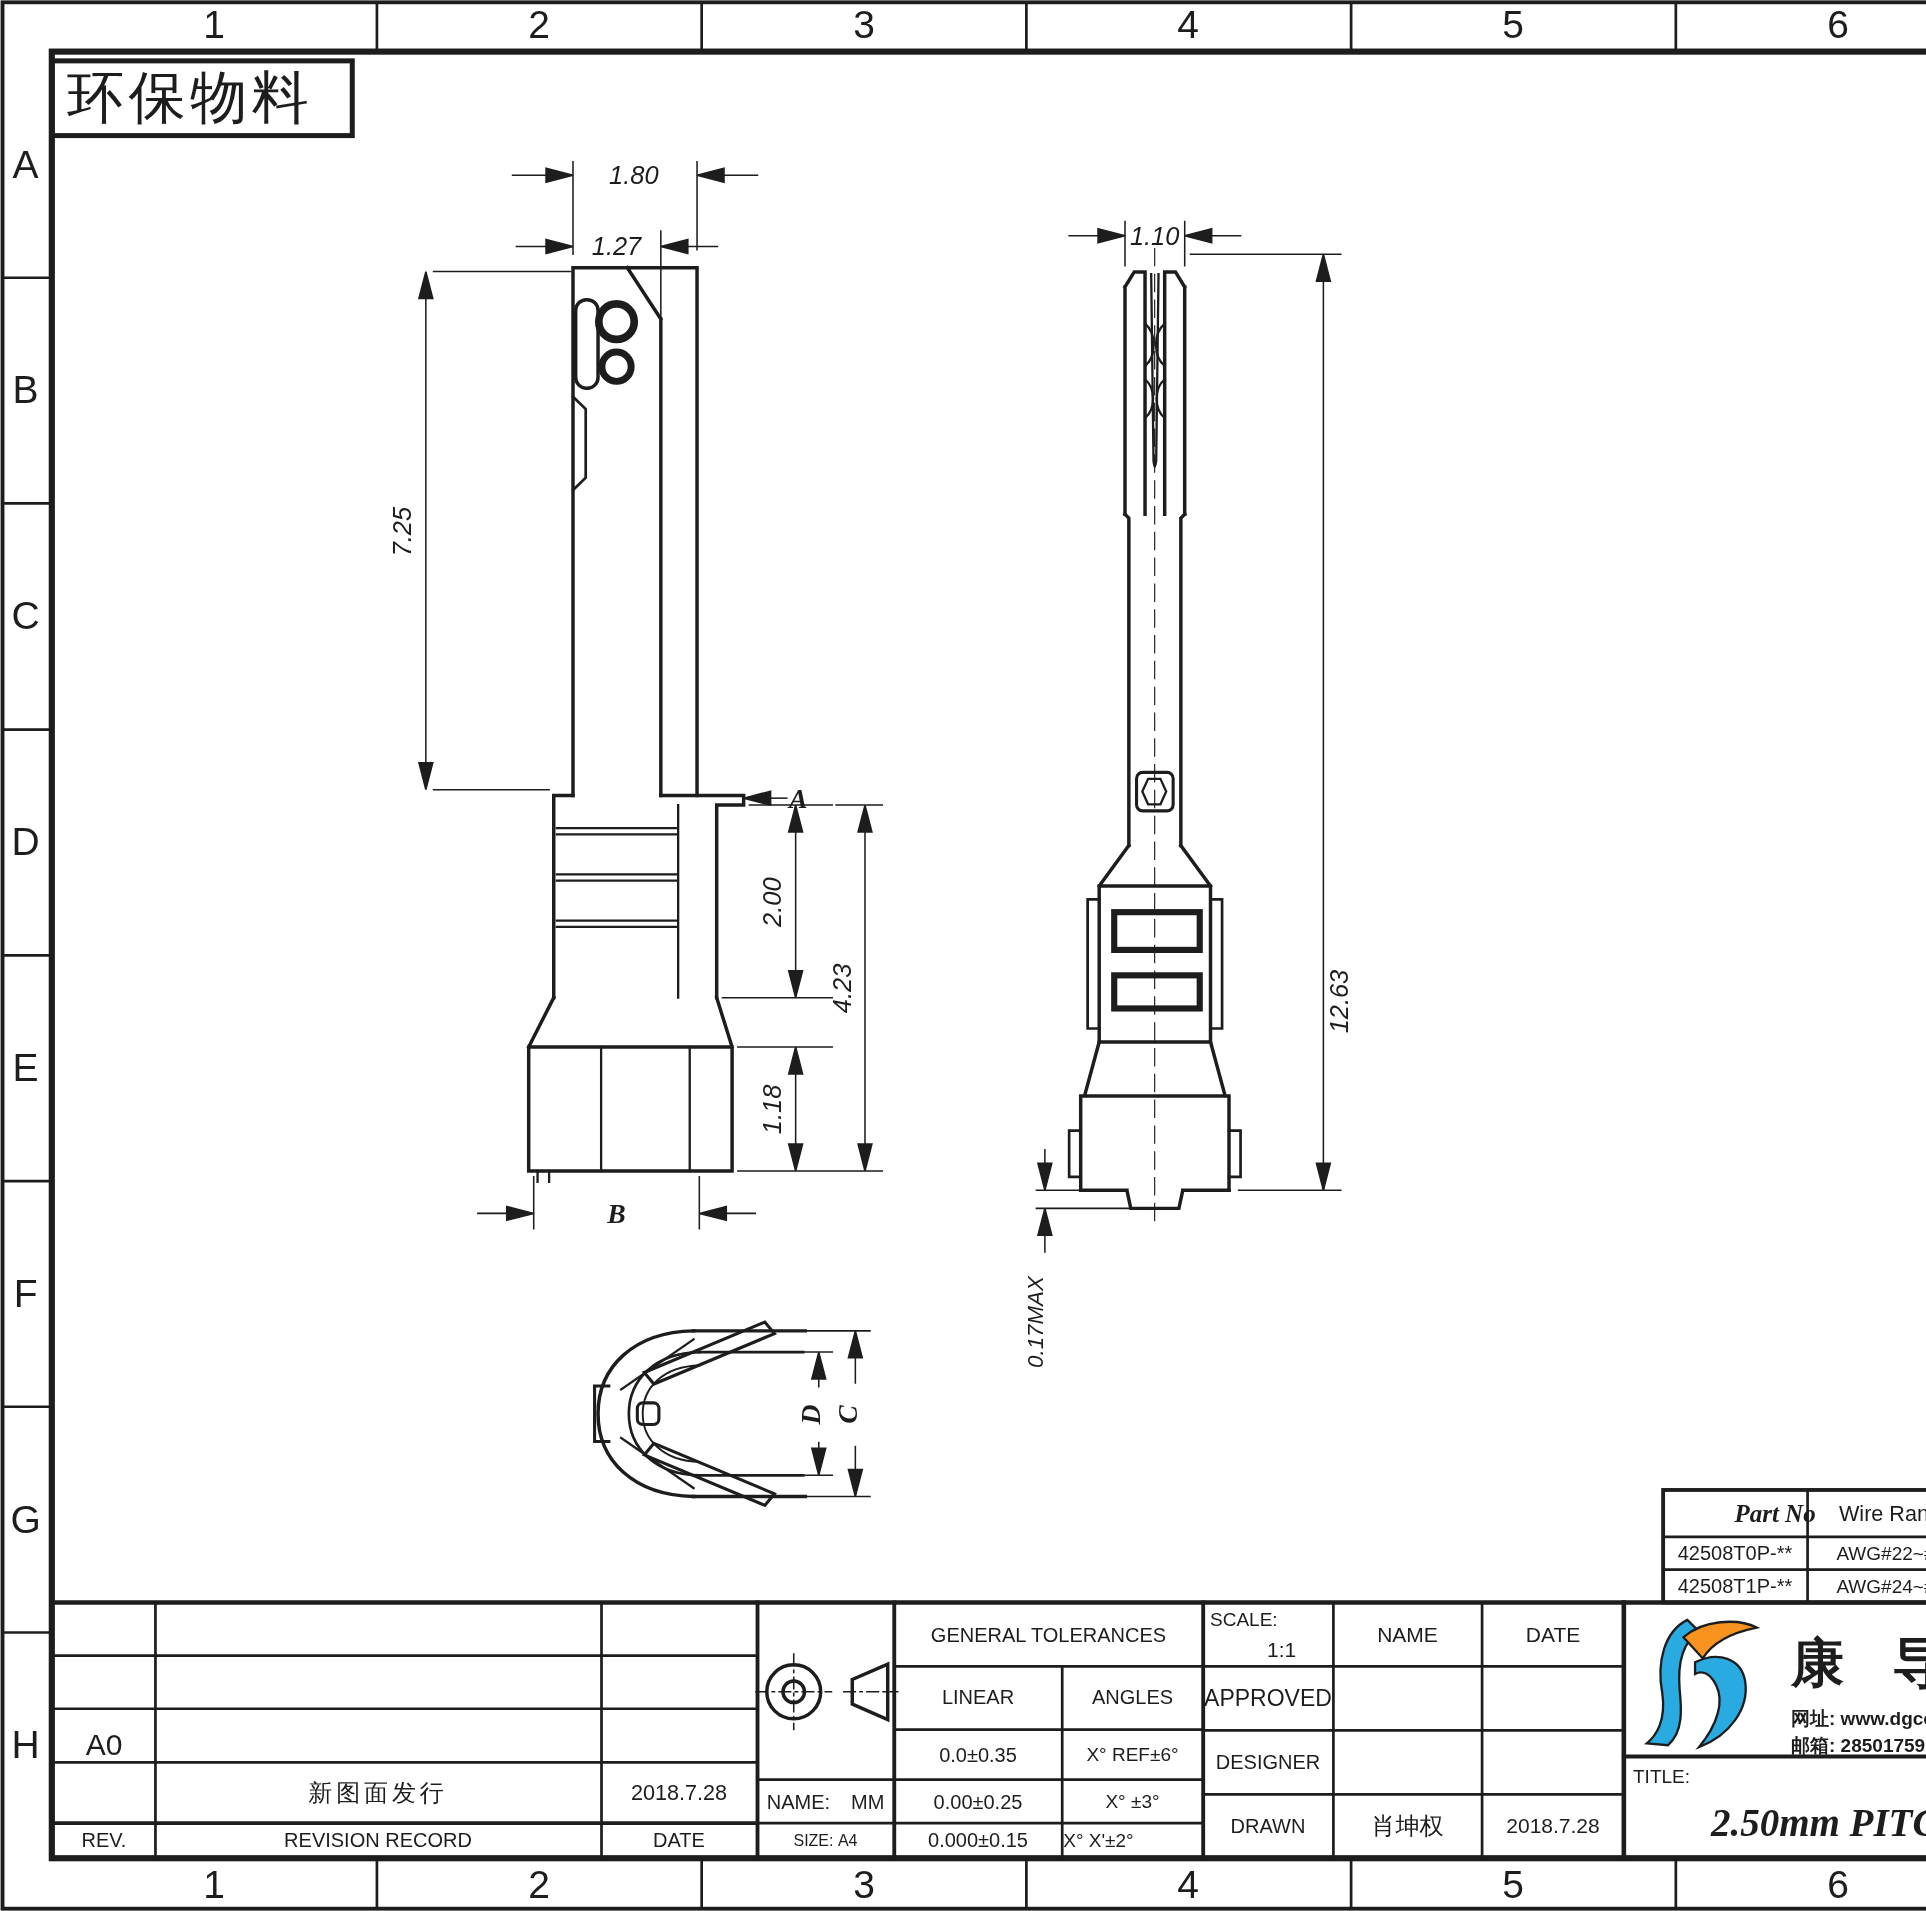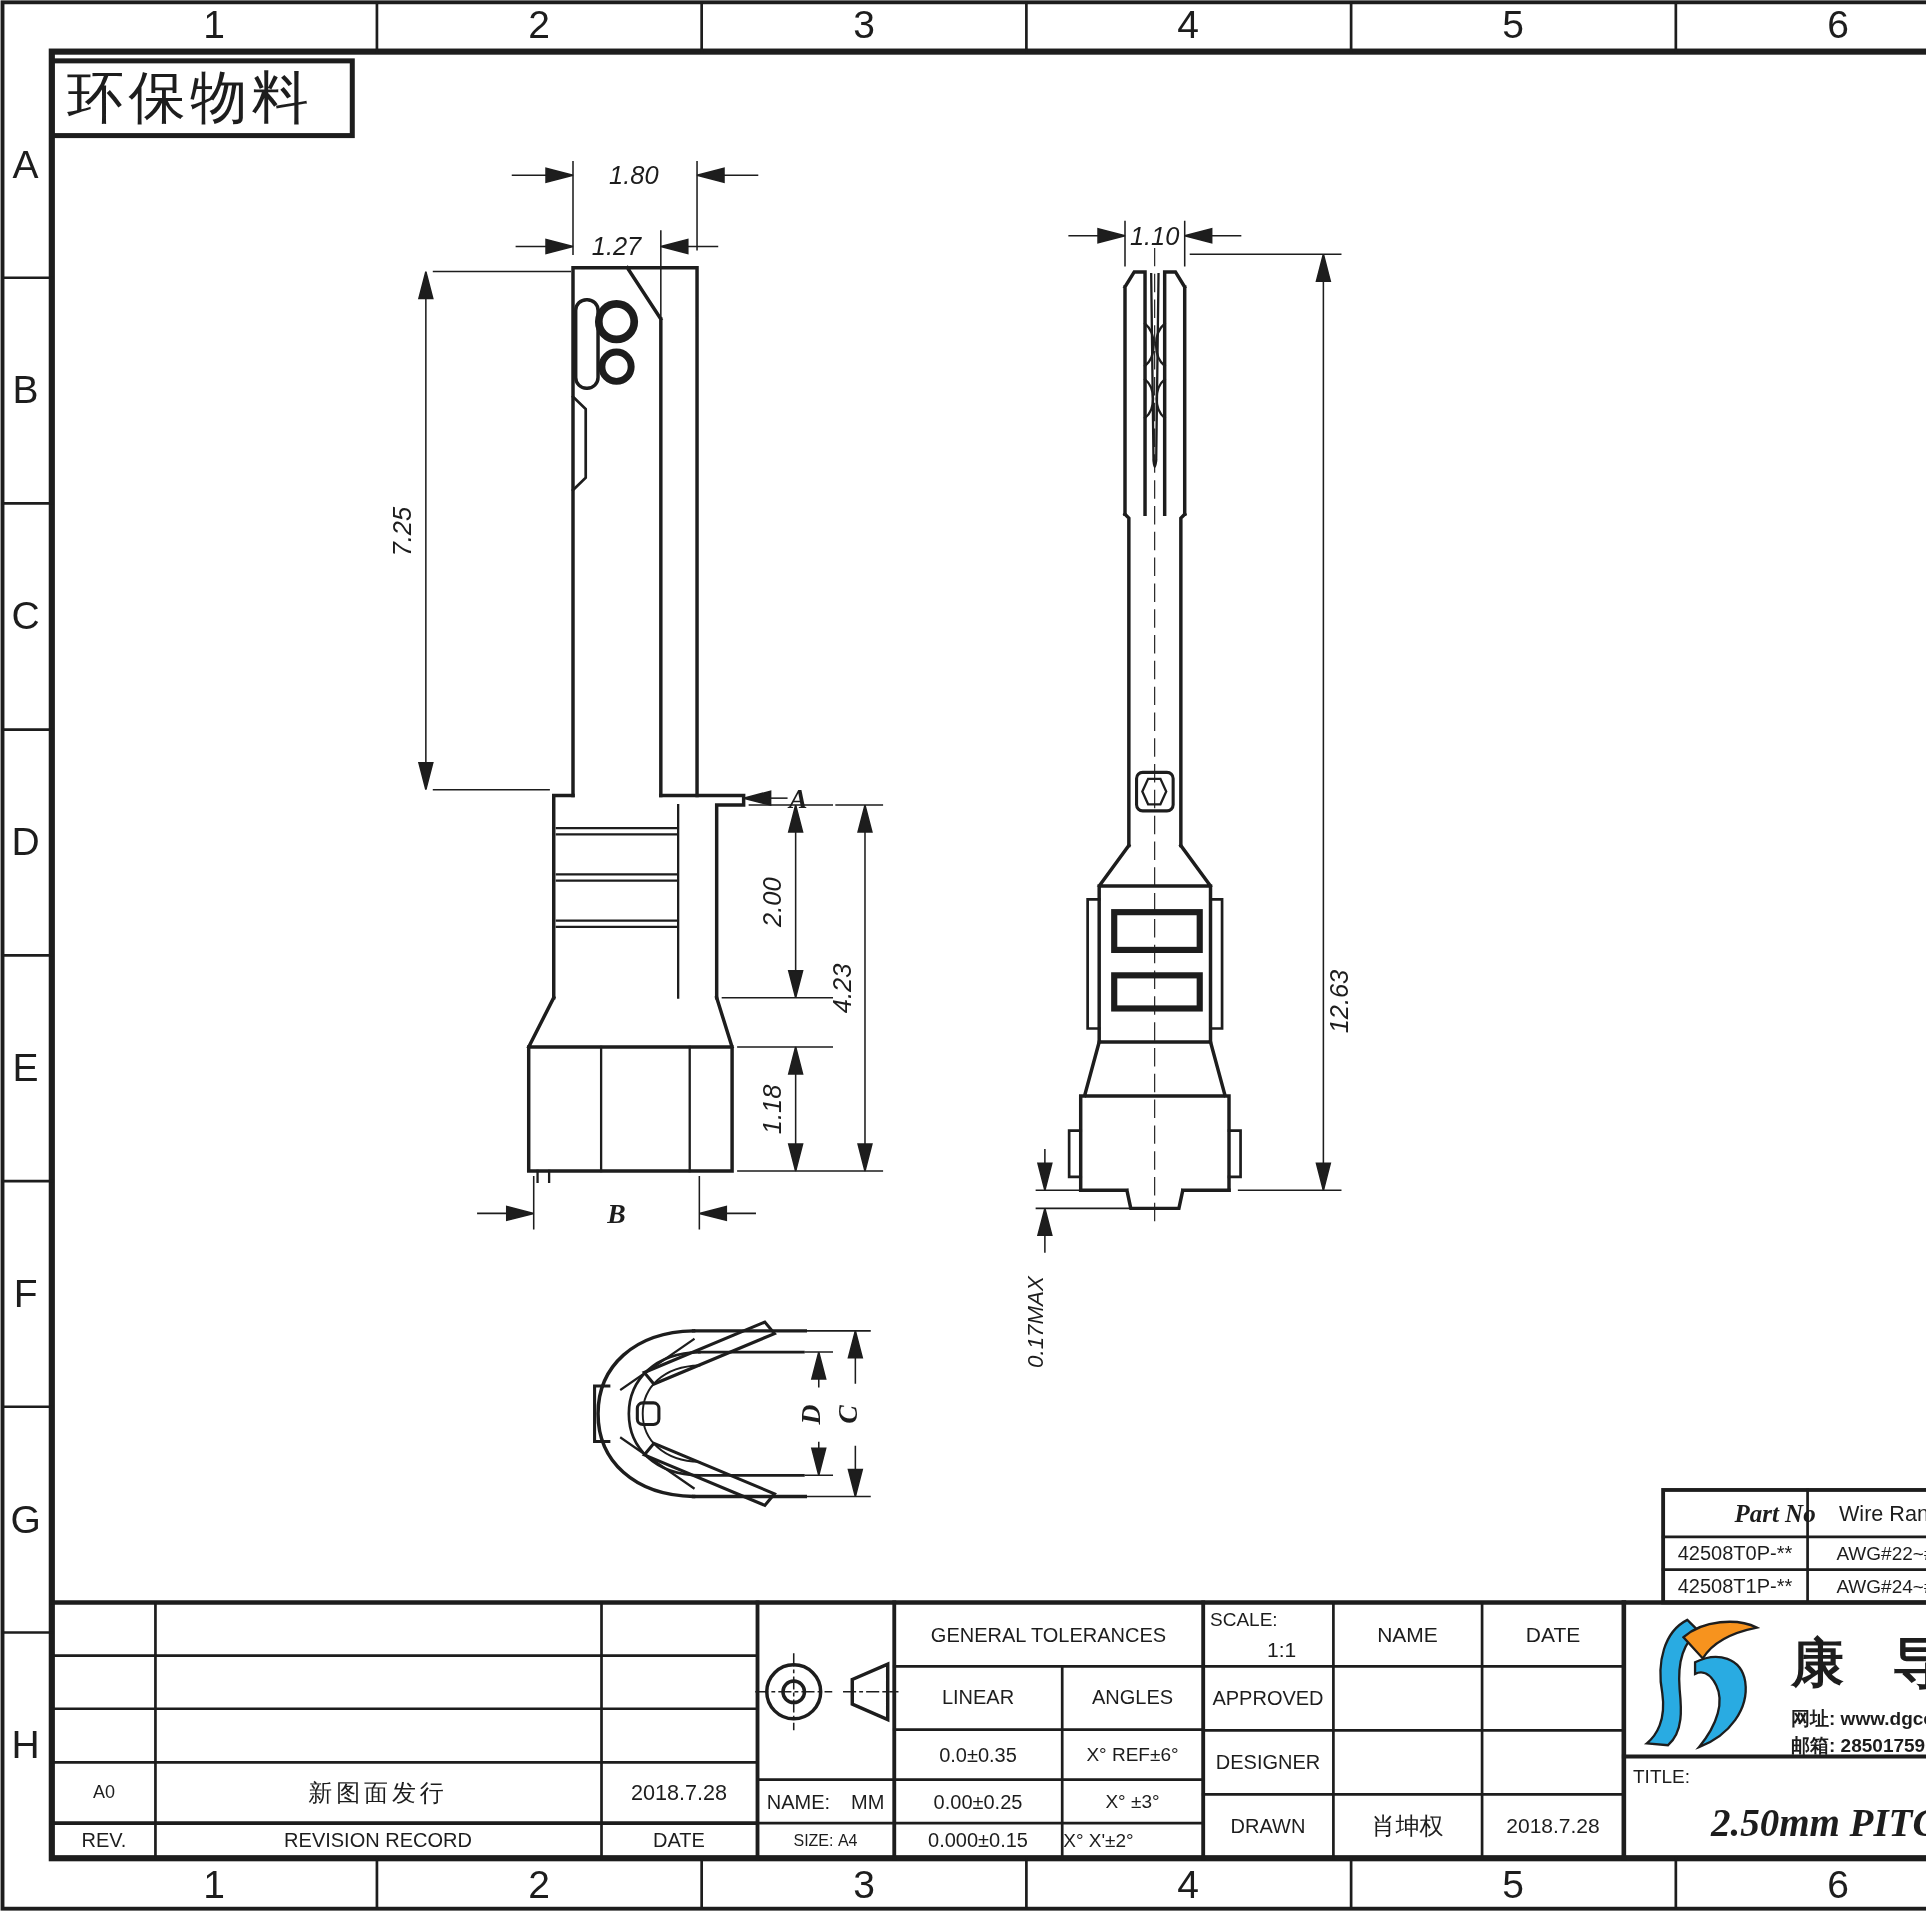--- a/index.html
+++ b/index.html
@@ -243,21 +243,21 @@
     <div class="abs ctr sans" style="left:1807px;top:1490px;width:178px;height:47px;font-size:21.6px">Wire Range</div>
 
     <div class="abs ctr sans" style="left:1663px;top:1537px;width:144px;height:33px;font-size:20px">42508T0P-**</div>
     <div class="abs ctr sans" style="left:1807px;top:1537px;width:178px;height:33px;font-size:19px">AWG#22~#20</div>
     <div class="abs ctr sans" style="left:1663px;top:1570px;width:144px;height:33px;font-size:20px">42508T1P-**</div>
     <div class="abs ctr sans" style="left:1807px;top:1570px;width:178px;height:33px;font-size:19px">AWG#24~#26</div>
 
   </div>
 
   <div>
-    <div class="abs ctr sans" style="left:52px;top:1762px;width:104px;height:61px;font-size:18px">A0</div>
+    <div class="abs ctr sans" style="left:52px;top:1714px;width:104px;height:61px;font-size:30px">A0</div>
     <div class="abs ctr" style="left:155px;top:1762px;width:446px;height:61px;font-size:24px;letter-spacing:3.9px;font-family:'Liberation Serif',serif">新图面发行</div>
     <div class="abs ctr sans" style="left:601px;top:1762px;width:156px;height:61px;font-size:21.6px">2018.7.28</div>
     <div class="abs ctr sans" style="left:52px;top:1823px;width:104px;height:35px;font-size:20px">REV.</div>
     <div class="abs ctr sans" style="left:155px;top:1823px;width:446px;height:35px;font-size:20px">REVISION RECORD</div>
     <div class="abs ctr sans" style="left:601px;top:1823px;width:156px;height:35px;font-size:20px">DATE</div>
   </div>
 
   <div>
     <div class="abs ctr sans" style="left:894px;top:1603px;width:309px;height:64px;font-size:20px">GENERAL TOLERANCES</div>
     <div class="abs ctr sans" style="left:894px;top:1666px;width:168px;height:63px;font-size:20px">LINEAR</div>
@@ -274,21 +274,21 @@
     <div class="abs ctr sans nowrap" style="left:757px;top:1823px;width:137px;height:35px;font-size:16px">
       <span>SIZE:</span>&nbsp;<span>A4</span>
     </div>
   </div>
 
   <div>
     <div class="abs sans" style="left:1210px;top:1609px;font-size:19px">SCALE:</div>
     <div class="abs sans" style="left:1267px;top:1638px;font-size:21px">1:1</div>
     <div class="abs ctr sans" style="left:1333px;top:1603px;width:149px;height:64px;font-size:21px">NAME</div>
     <div class="abs ctr sans" style="left:1482px;top:1603px;width:142px;height:64px;font-size:21px">DATE</div>
-    <div class="abs ctr sans" style="left:1203px;top:1666px;width:130px;height:64px;font-size:20px">APPROVED</div>
+    <div class="abs ctr sans" style="left:1203px;top:1666px;width:130px;height:64px;font-size:23px">APPROVED</div>
     <div class="abs ctr sans" style="left:1203px;top:1730px;width:130px;height:64px;font-size:20px">DESIGNER</div>
     <div class="abs ctr sans" style="left:1203px;top:1794px;width:130px;height:64px;font-size:20px">DRAWN</div>
     <div class="abs ctr" style="left:1333px;top:1794px;width:149px;height:64px;font-size:24px;font-family:'Liberation Serif',serif">肖坤权</div>
     <div class="abs ctr sans" style="left:1482px;top:1794px;width:142px;height:64px;font-size:21px">2018.7.28</div>
   </div>
 
   <div>
     <svg class="abs" style="left:1641px;top:1616px" width="139" height="135" viewBox="0 0 360 350">
       <path d="M120 10 C60 40 40 120 55 200 C65 270 40 310 15 330 L70 335 C110 300 105 240 100 190 C95 130 105 70 150 40 Z" fill="#29abe2" stroke="#1d1d1d" stroke-width="6"></path>
       <path d="M110 55 C160 10 250 5 300 30 C250 40 190 60 160 110 Z" fill="#f7931e" stroke="#1d1d1d" stroke-width="6"></path>

